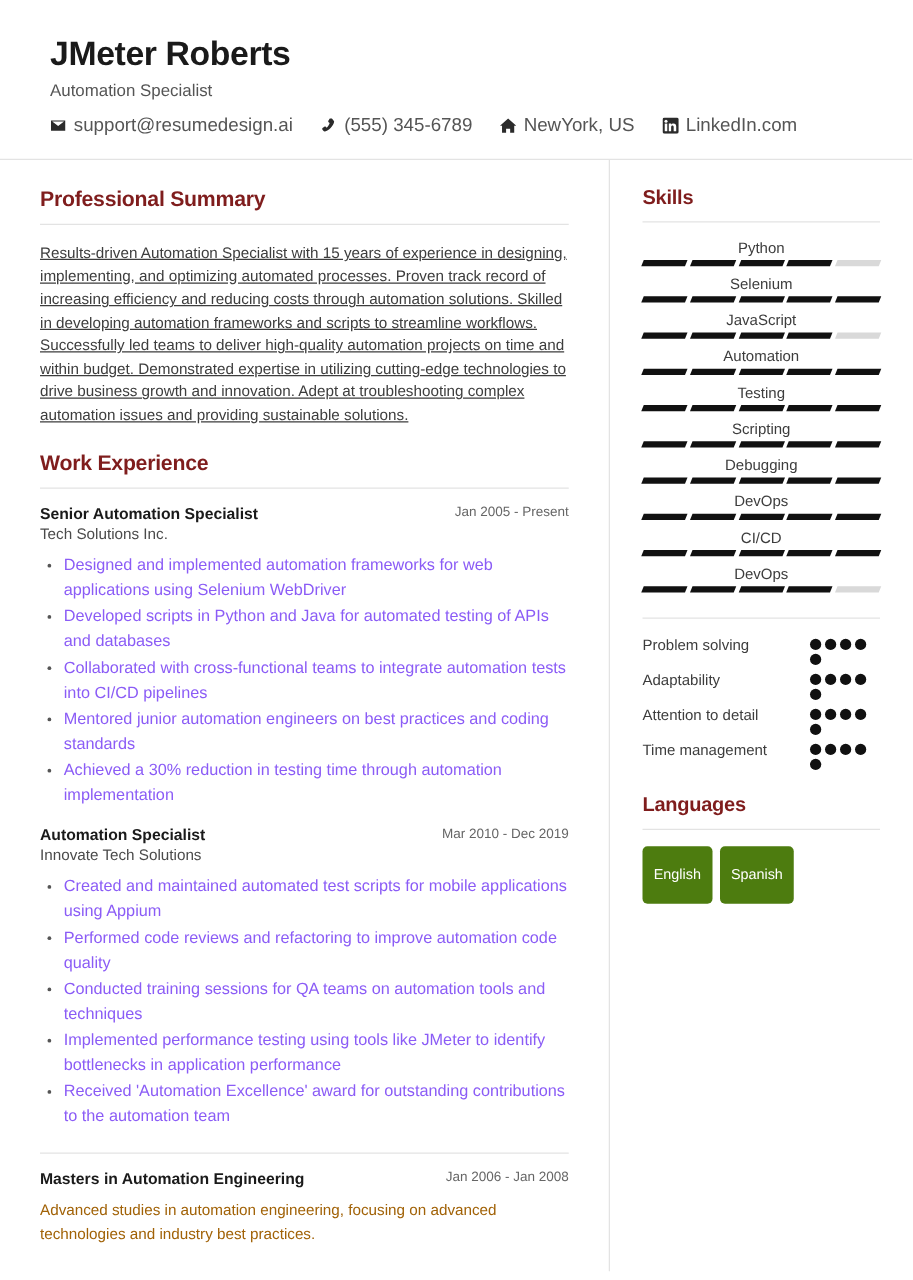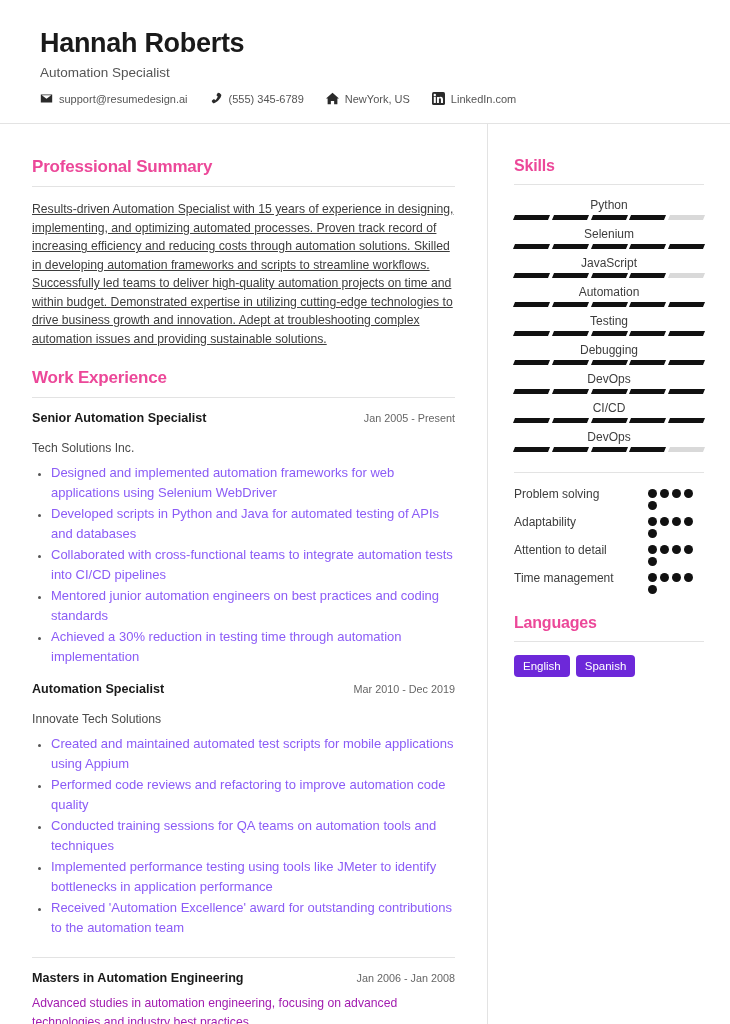--- a/index.html
+++ b/index.html
@@ -37,21 +37,21 @@
   .contact-row {
     margin-top:12px;
     display:flex;
     align-items:center;
     flex-wrap:wrap;
     gap:0;
   }
   .contact-item {
     display:flex;
     align-items:center;
-    font-size:11px;
+    font-size:15px;
     color:#555555;
     margin-right:22px;
     text-align:center;
   }
   .contact-item .ci {
     display:inline-flex;
     align-items:center;
     justify-content:center;
     margin-right:6px;
     width:13px;
@@ -73,23 +73,22 @@
     width:243px;
     padding:22px 26px 0 26px;
     border-left:1px solid #e3e3e3;
   }
 
   
   .section { margin-bottom:20px; }
   .section-title {
     font-size:17px;
     font-weight:bold;
-    color:#ec4899;
+    color:#7f1d1d;
     letter-spacing:-0.2px;
-    margin-top:11px;
   }
   .section-rule {
     height:1px;
     background:#e3e3e3;
     margin-top:9px;
     margin-bottom:13px;
   }
   .side-title { font-size:16px; }
 
   .summary-text {
@@ -99,42 +98,42 @@
     text-align:left;
     text-decoration:underline;
   }
 
   
   .entry { margin-bottom:16px; }
   .entry:last-child { margin-bottom:6px; }
   .entry-head {
     display:flex;
     justify-content:space-between;
-    align-items:center;
+    align-items:flex-start;
   }
   .entry-role {
     font-size:12.6px;
     font-weight:bold;
     color:#1a1a1a;
   }
   .entry-date {
     font-size:10.8px;
     color:#666666;
     white-space:nowrap;
     padding-left:10px;
   }
   .entry-org {
     font-size:12.2px;
     color:#4a4a4a;
-    margin-top:16px;
+    margin-top:2px;
   }
   .entry-desc {
     font-size:12.2px;
     line-height:1.52;
-    color:#a21caf;
+    color:#a16207;
     margin-top:9px;
   }
   ul.bullets {
     margin-top:8px;
     padding-left:19px;
     list-style:disc;
   }
   ul.bullets li {
     font-size:13px;
     line-height:1.5;
@@ -190,35 +189,35 @@
   .dot {
     width:9px;
     height:9px;
     border-radius:50%;
     background:#111111;
   }
 
   
   .pills { display:flex; flex-wrap:wrap; gap:6px; }
   .pill {
-    background:#6d28d9;
+    background:#4d7c0f;
     color:#ffffff;
     font-size:11.5px;
-    padding:4px 9px;
+    padding:16px 9px;
     border-radius:4px;
     line-height:1.25;
   }
 </style>
 </head>
 <body>
 
 <div class="page">
 
   <div class="header">
-    <div class="name">Hannah Roberts</div>
+    <div class="name">JMeter Roberts</div>
     <div class="job-title">Automation Specialist</div>
     <div class="contact-row">
 
       <div class="contact-item">
         <span class="ci">
           <svg width="13" height="13" viewBox="0 0 16 16" fill="currentColor">
               <path d="M1 3h14v10H1V3zm1.2 1L8 8.3 13.8 4H2.2z"></path>
             </svg>
         </span>
         <span>support@resumedesign.ai</span>
@@ -367,20 +366,30 @@
               <div class="skill-name">Testing</div>
               <div class="skill-bar">
                 <div class="seg on"></div>
                 <div class="seg on"></div>
                 <div class="seg on"></div>
                 <div class="seg on"></div>
                 <div class="seg on"></div>
               </div>
             </div>
             <div class="skill">
+              <div class="skill-name">Scripting</div>
+              <div class="skill-bar">
+                <div class="seg on"></div>
+                <div class="seg on"></div>
+                <div class="seg on"></div>
+                <div class="seg on"></div>
+                <div class="seg on"></div>
+              </div>
+            </div>
+            <div class="skill">
               <div class="skill-name">Debugging</div>
               <div class="skill-bar">
                 <div class="seg on"></div>
                 <div class="seg on"></div>
                 <div class="seg on"></div>
                 <div class="seg on"></div>
                 <div class="seg on"></div>
               </div>
             </div>
             <div class="skill">

